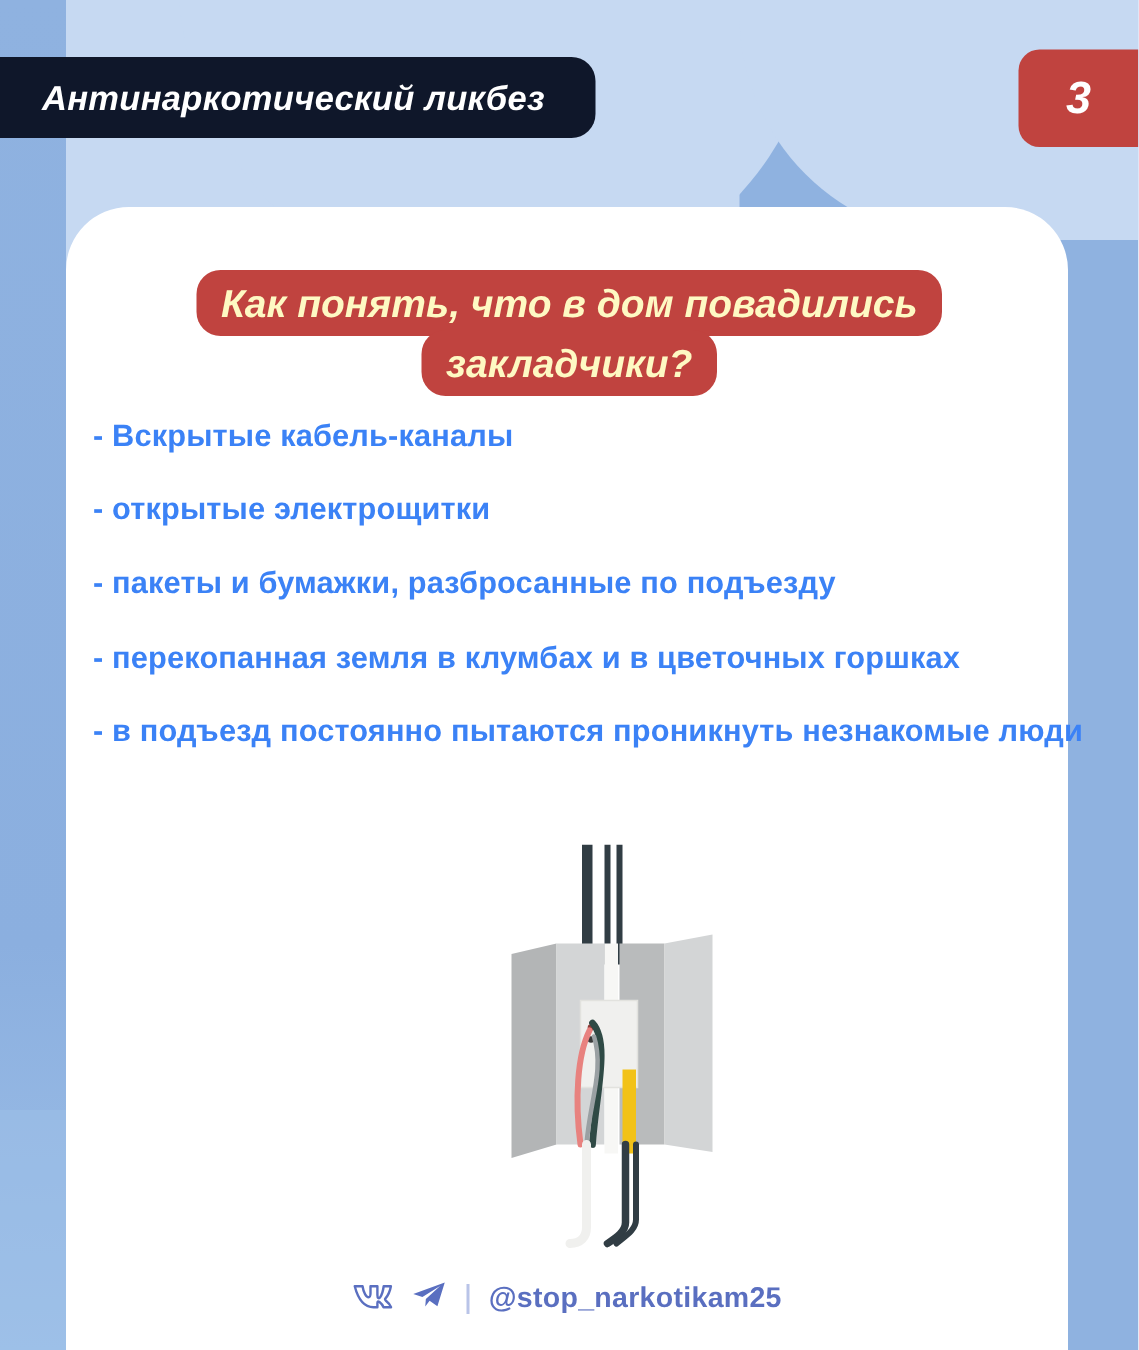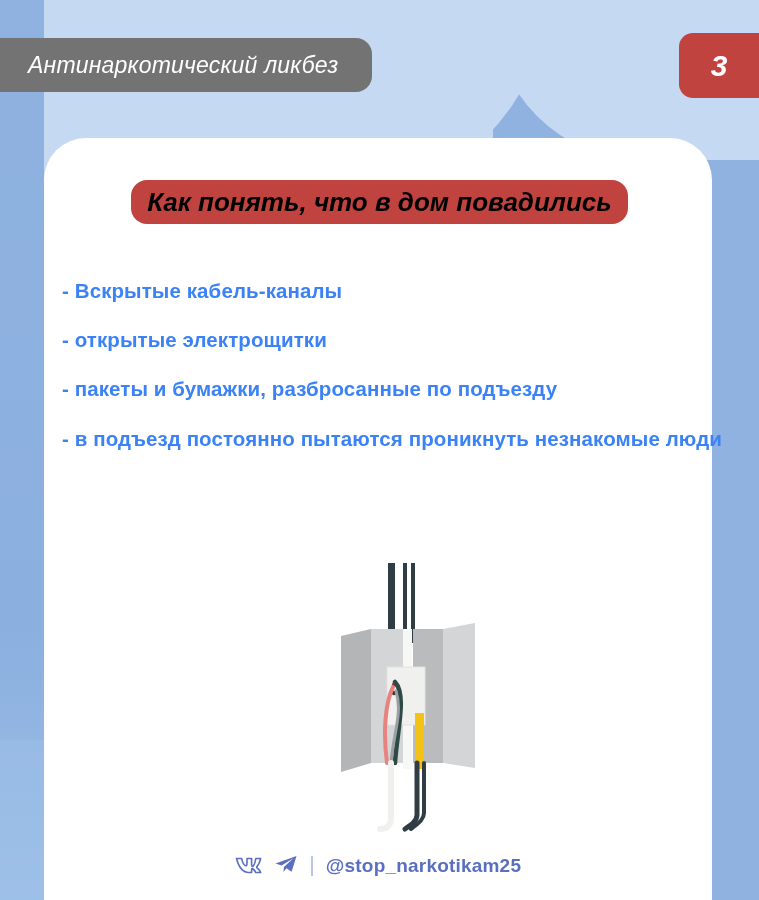--- a/index.html
+++ b/index.html
@@ -72,26 +72,26 @@
 
   
   .header-pill {
     position: absolute;
     left: 0px;
     top: 38px;
     height: 54px;
     padding: 0 34px 0 28px;
     display: flex;
     align-items: center;
-    background: #737373;
+    background: #0f172a;
     border-top-right-radius: 16px;
     border-bottom-right-radius: 16px;
     color: #ffffff;
     font-size: 23px;
-    font-weight: normal;
+    font-weight: bold;
     letter-spacing: .2px;
     font-style: italic;
     white-space: nowrap;
   }
   .page-badge {
     position: absolute;
     right: 0;
     top: 33px;
     width: 80px;
     height: 65px;
@@ -124,21 +124,21 @@
     position: absolute;
     left: 23px;
     top: 45px;
     width: 625px;
     text-align: center;
     line-height: 1.52;
   }
   .title-block .title-text {
     font-size: 26px;
     font-weight: bold;
-    color: #000000;
+    color: #fef9c3;
     background: #c0433f;
     padding: 7px 16px;
     border-radius: 16px;
     box-decoration-break: clone;
     -webkit-box-decoration-break: clone;
     font-style: italic;
   }
 
   
   .bullets {
@@ -206,26 +206,28 @@
     <span>Антинаркотический ликбез</span>
   </div>
   <div class="page-badge">
     <span>3</span>
   </div>
 
   <div class="card">
 
     <div class="title-block">
       <span class="title-text">Как понять, что в дом повадились</span><br>
+      <span class="title-text">закладчики?</span>
     </div>
 
     <div class="bullets">
       <div class="bullet">- Вскрытые кабель-каналы</div>
       <div class="bullet">- открытые электрощитки</div>
       <div class="bullet">- пакеты и бумажки, разбросанные по подъезду</div>
+      <div class="bullet">- перекопанная земля в клумбах и в цветочных горшках</div>
       <div class="bullet">- в подъезд постоянно пытаются проникнуть незнакомые люди</div>
     </div>
 
     <div class="illustration">
       <svg class="ill-svg" width="170" height="290" viewBox="0 0 170 290" xmlns="http://www.w3.org/2000/svg">
 
         <rect x="63" y="0" width="7" height="80" fill="#313d44"></rect>
         <rect x="78" y="0" width="4" height="80" fill="#313d44"></rect>
         <rect x="86" y="0" width="4" height="80" fill="#313d44"></rect>
 

